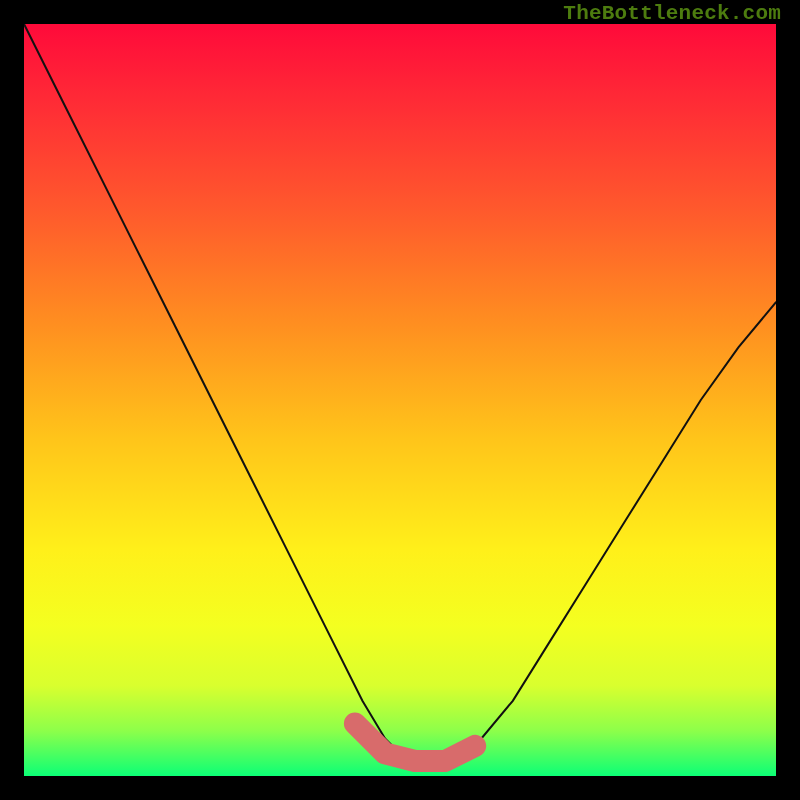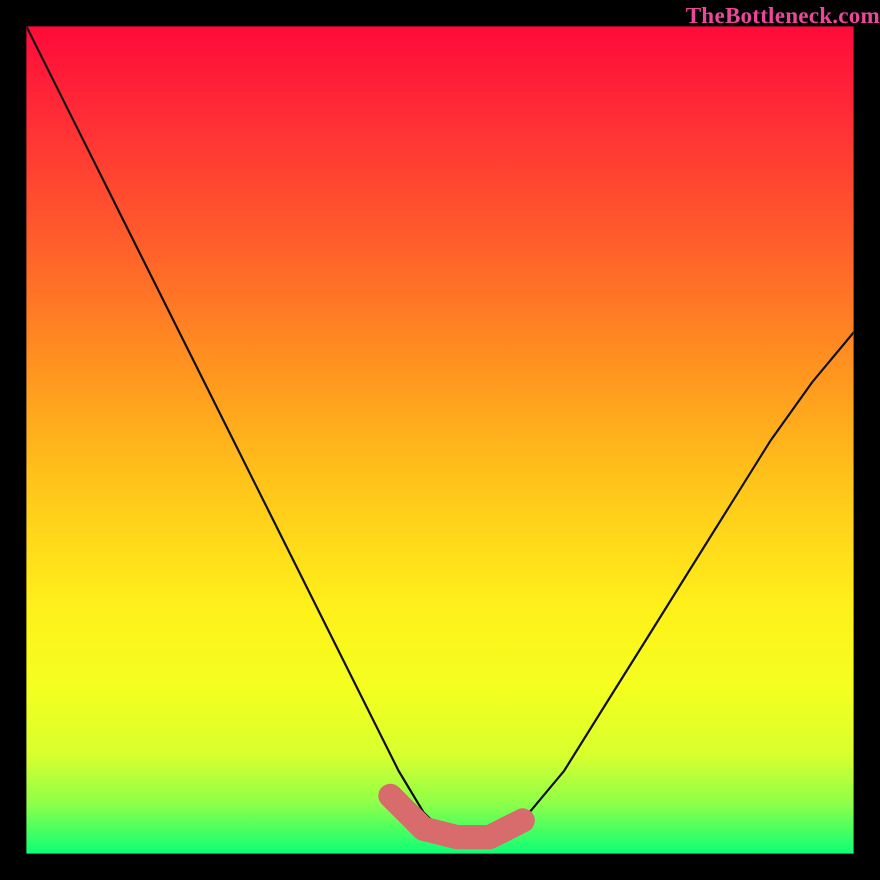--- a/index.html
+++ b/index.html
@@ -54,26 +54,26 @@
   }
   .bottleneck-path {
     fill: none;
     stroke: #d86b6b;
     stroke-width: 22;
     stroke-linecap: round;
     stroke-linejoin: round;
   }
   .watermark {
     position: absolute;
-    right: 0;
+    right: 19px;
     top: 2px;
-    font-family: Liberation Serif, serif;
+    font-family: Liberation Mono, monospace;
     font-size: 21px;
     font-weight: bold;
-    color: #ec4899;
+    color: #4d7c0f;
     letter-spacing: 0.2px;
     user-select: none;
   }
 </style>
 </head>
 <body>
 
 <div class="watermark">TheBottleneck.com</div>
 
 <div class="frame">

